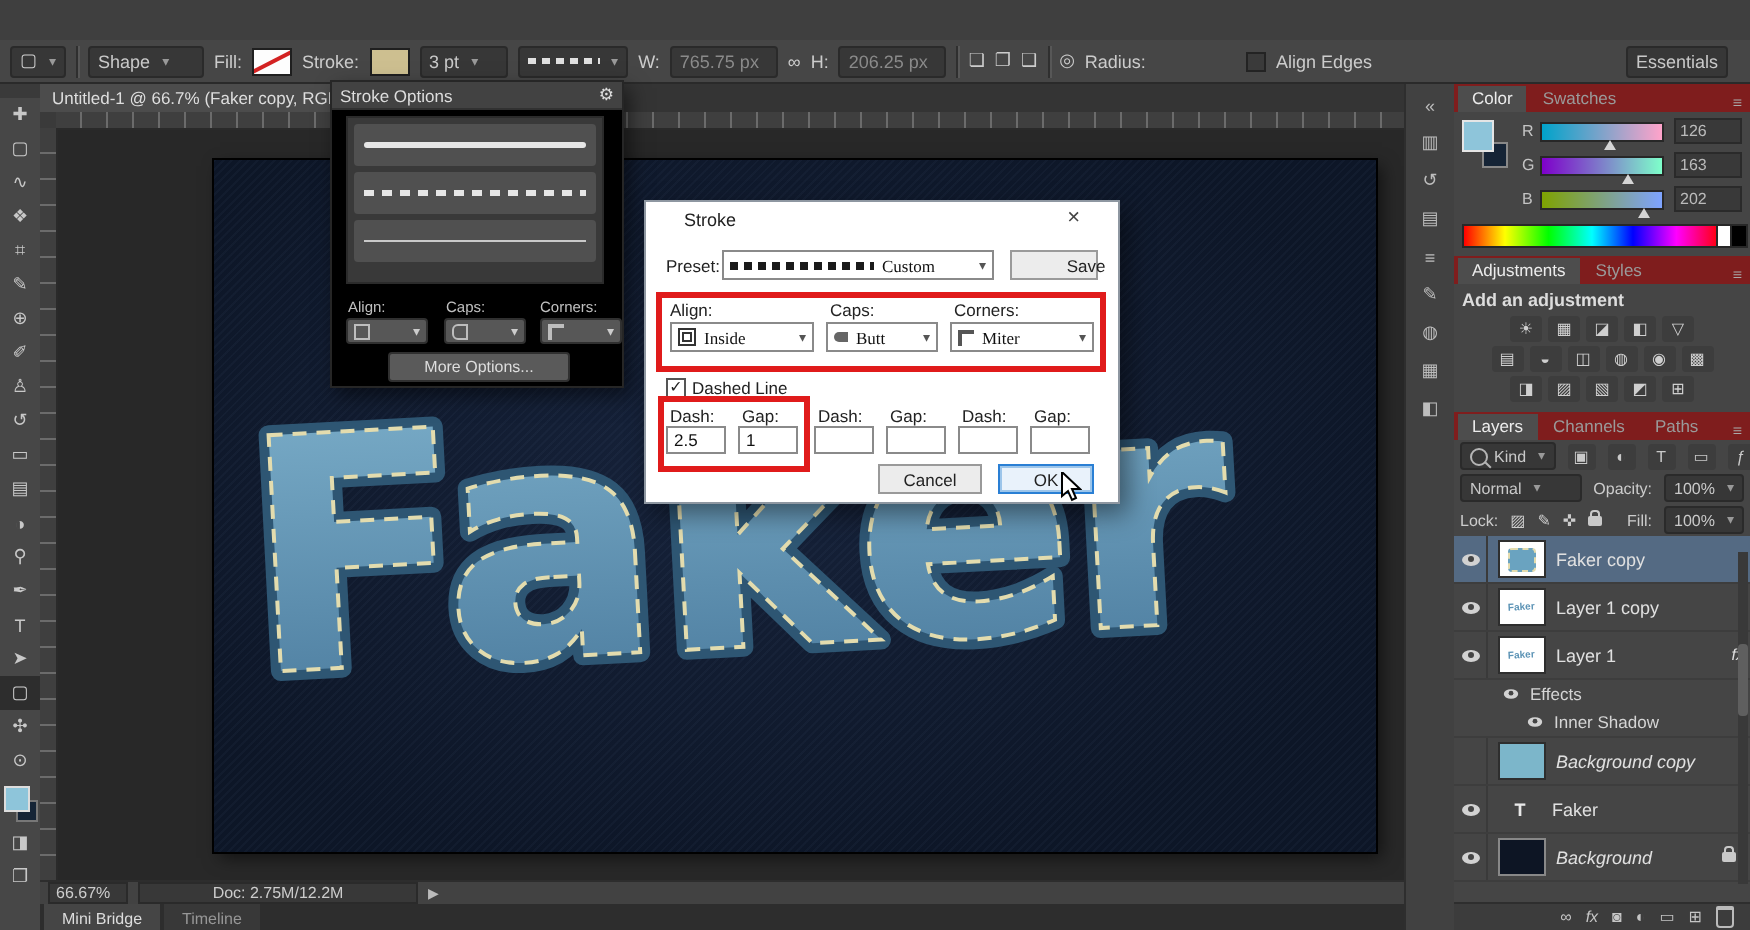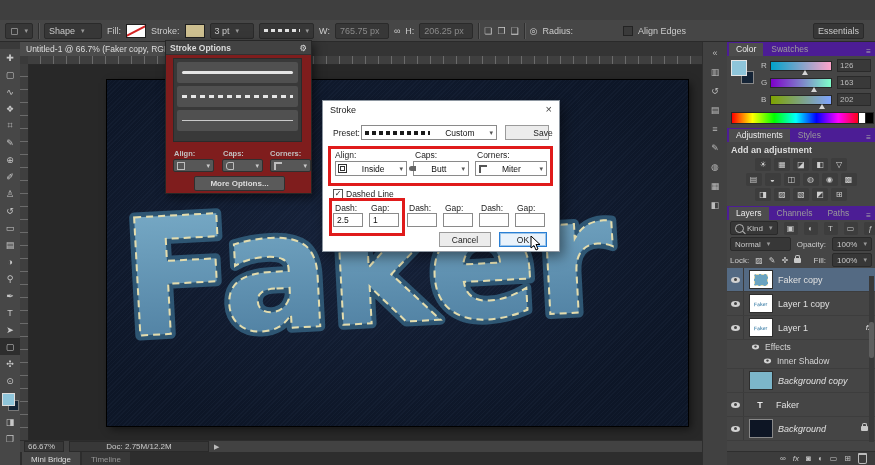--- a/index.html
+++ b/index.html
@@ -81,21 +81,21 @@
   
   .dockstrip{position:absolute;left:702px;top:42px;width:25px;height:423px;background:#414141;
              border-left:1px solid #2e2e2e;display:flex;flex-direction:column;align-items:center;
              padding-top:4px;gap:6px;box-sizing:border-box;}
   .dicon{width:18px;height:13px;display:flex;align-items:center;justify-content:center;
          font-size:9px;color:#bdbdbd;}
 
   
   .rightdock{position:absolute;left:727px;top:42px;width:148px;height:423px;background:#454545;}
   .panel{position:absolute;left:0;width:148px;}
-  .ptabs{height:14px;background:#4c1d95;display:flex;align-items:flex-end;gap:1px;
+  .ptabs{height:14px;background:#7f1d1d;display:flex;align-items:flex-end;gap:1px;
          padding-left:2px;}
   .ptab{font-size:8.5px;padding:1px 7px 2px;}
   .ptab.active{background:#4d4d4d;color:#ececec;}
   .ptab.inactive{color:#9a9a9a;}
   .pmenu{margin-left:auto;font-size:8px;color:#aaa;padding:0 4px;}
   .chan-label{width:9px;font-size:8px;color:#c4c4c4;}
   .track{width:60px;height:8px;border:1px solid #272727;position:relative;}
   .track-r{background:linear-gradient(90deg,rgb(0,163,202),rgb(255,163,202));}
   .track-g{background:linear-gradient(90deg,rgb(126,0,202),rgb(126,255,202));}
   .track-b{background:linear-gradient(90deg,rgb(126,163,0),rgb(126,163,255));}
@@ -143,22 +143,22 @@
   .lbot{position:absolute;left:0;bottom:0;width:148px;height:14px;background:#3c3c3c;
        border-top:1px solid #2e2e2e;display:flex;align-items:center;justify-content:flex-end;
        gap:7px;padding-right:8px;box-sizing:border-box;font-size:8px;color:#c5c5c5;}
   .trash{width:7px;height:8px;border:1px solid #bbb;border-top:2px solid #bbb;
        border-radius:1px 1px 2px 2px;}
   .lscroll{position:absolute;right:1px;top:70px;width:5px;height:166px;background:#393939;}
   .lscroll-thumb{position:absolute;left:0;top:46px;width:5px;height:36px;background:#5f5f5f;
        border-radius:2px;}
 
   
-  .sopanel{position:absolute;left:165px;top:40px;width:145px;height:152px;background:#7f1d1d;
-           border:1px solid #262626;box-shadow:3px 4px 9px rgba(0,0,0,0.5);z-index:30;font-weight:bold;}
+  .sopanel{position:absolute;left:165px;top:40px;width:145px;height:152px;background:#000000;
+           border:1px solid #262626;box-shadow:3px 4px 9px rgba(0,0,0,0.5);z-index:30;}
   .sotitle{height:13px;background:#424242;border-bottom:1px solid #313131;display:flex;
            align-items:center;padding:0 4px;font-size:8.5px;color:#ddd;}
   .solist{position:absolute;left:7px;top:17px;width:129px;height:84px;background:#393939;
            border:1px solid #2b2b2b;padding:3px;box-sizing:border-box;}
   .sorow{height:21px;background:#505050;margin-bottom:3px;display:flex;align-items:center;
            padding:0 5px;border-radius:2px;}
   .soline-solid{width:112px;height:3px;background:#e6e6e6;border-radius:2px;}
   .soline-dash{width:112px;height:3px;
            background:repeating-linear-gradient(90deg,#e6e6e6 0 5px,transparent 5px 9px);}
   .soline-thin{width:112px;height:1px;background:#c9c9c9;}
@@ -168,26 +168,26 @@
         justify-content:space-between;padding:0 3px;box-sizing:border-box;font-size:7px;color:#ccc;}
   .so-sq{width:6px;height:6px;border:1px solid #bdbdbd;}
   .morebtn{position:absolute;left:28px;top:135px;width:89px;height:13px;background:#5a5a5a;
         border:1px solid #303030;border-radius:2px;font-size:8px;color:#ddd;display:flex;
         align-items:center;justify-content:center;}
 
   
   .dialog{position:absolute;left:322px;top:100px;width:236px;height:150px;background:#fff;
           border:1px solid #8e97a1;box-shadow:4px 5px 12px rgba(0,0,0,0.45);z-index:40;
           color:#111;}
-  .dtitle{height:17px;display:flex;align-items:center;padding:0 7px;font-size:9px;color:#222;}
+  .dtitle{height:17px;display:flex;align-items:center;padding:0 19px;font-size:9px;color:#222;}
   .dclose{margin-left:auto;font-size:11px;color:#444;line-height:11px;}
   .dlabel{position:absolute;font-size:8.5px;color:#222;}
   .dfield{position:absolute;background:#fff;border:1px solid #8a8a8a;font-size:8.5px;
           display:flex;align-items:center;padding:0 3px;box-sizing:border-box;color:#111;}
-  .wdd{justify-content:flex-end;gap:15px;}
+  .wdd{justify-content:space-between;gap:4px;font-family:Liberation Serif, serif;}
   .wdd::after{content:"▾";margin-left:auto;font-size:7px;color:#555;}
   .dbtn{position:absolute;background:#ececec;border:1px solid #9a9a9a;display:flex;
         align-items:center;justify-content:center;font-size:8.5px;color:#222;box-sizing:border-box;}
   .okfocus{background:#e9f2fb;border:1px solid #2a7fd4;box-shadow:inset 0 0 0 1px #9cc5ea;}
   .preset-dash{width:72px;height:4px;
         background:repeating-linear-gradient(90deg,#1a1a1a 0 4px,transparent 4px 7px);}
   .wcheck{position:absolute;width:8px;height:8px;border:1px solid #555;background:#fff;
         font-size:8px;line-height:8px;text-align:center;color:#222;}
   .wcheck::after{content:"✓";}
   .mini-align{width:7px;height:7px;border:1px solid #333;position:relative;flex:0 0 auto;}

